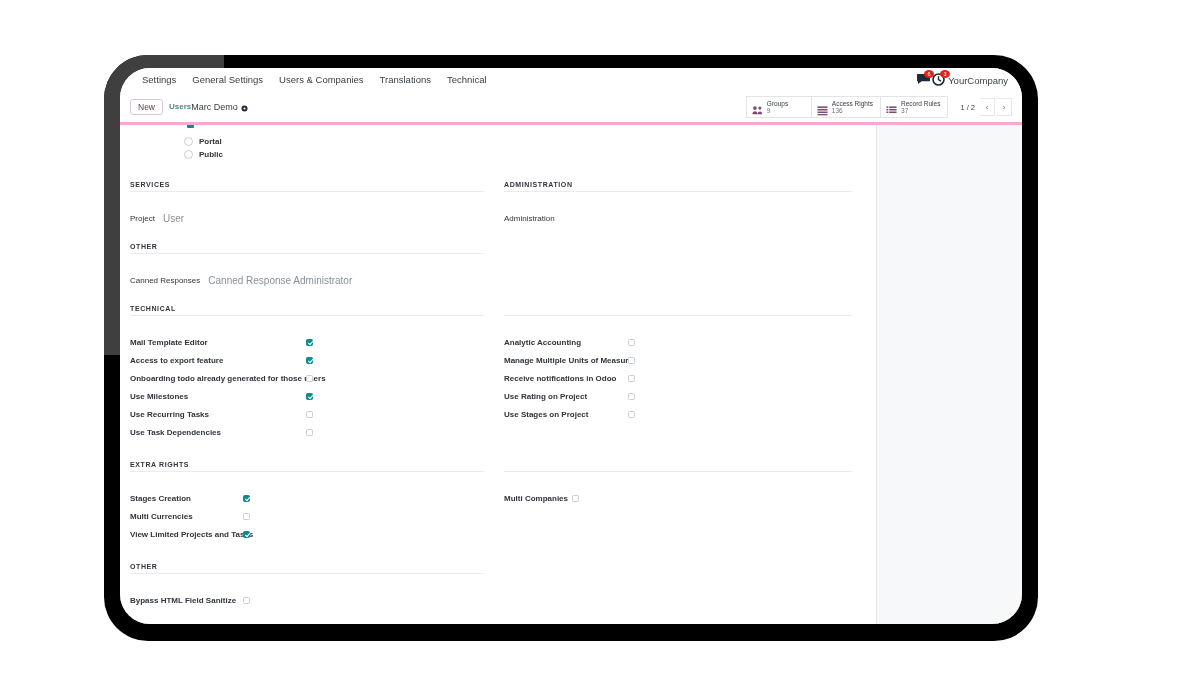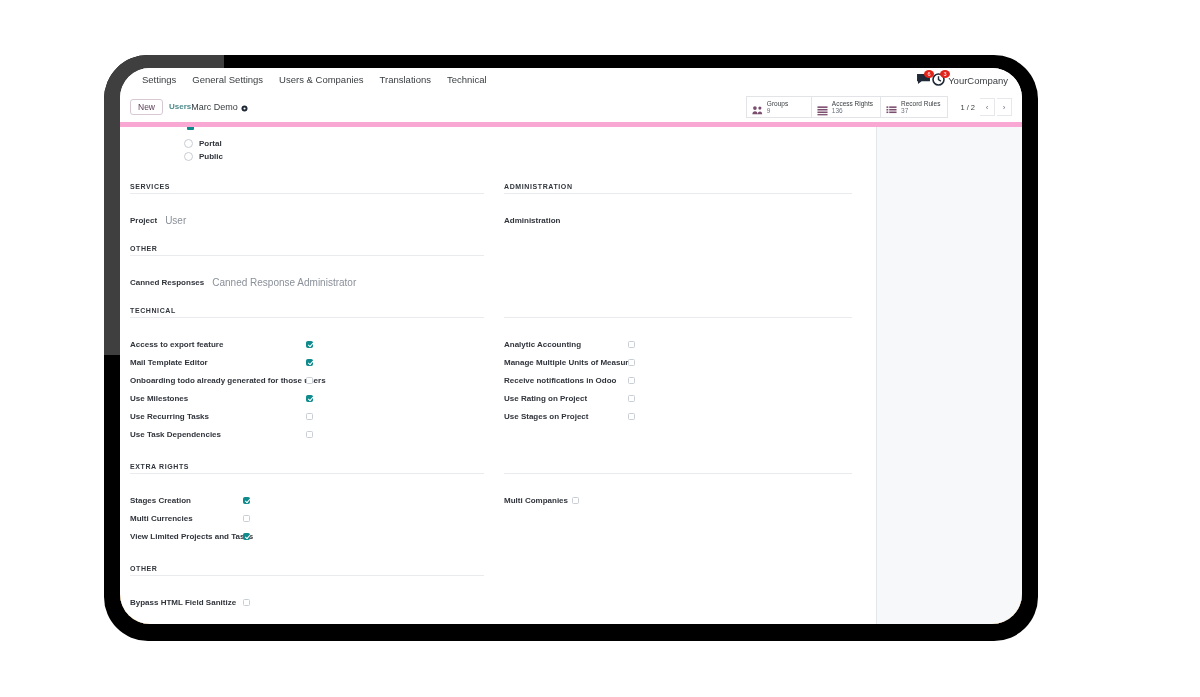--- a/index.html
+++ b/index.html
@@ -72,21 +72,21 @@
   .company-name { font-size: 9.5px; color:#3c4043; }
 
   
   .cp {
     position: relative;
     height: 30px;
     background: #ffffff;
     display: flex;
     align-items: center;
     padding: 0 10px;
-    border-bottom: 5px solid #f9a8d4;
+    border-bottom: 3px solid #f9a8d4;
   }
   .btn-new {
     border: 1px solid #d8c8d4;
     background: #fff;
     color: #5a3d56;
     font-size: 8.5px;
     border-radius: 3px;
     padding: 3px 7px;
     margin-right: 6px;
     line-height: 1;
@@ -174,21 +174,21 @@
     border-bottom: 1px solid #e9ebee;
     margin-bottom: 7px;
   }
 
   .cols { display:flex; gap: 0; }
   .col { width: 50%; padding-right: 14px; box-sizing: border-box; }
   .col.right { padding-left: 6px; }
 
   .fld-row { display:flex; align-items:center; height: 18px; }
   .fld-label {
-    font-size: 8px; font-weight: 700; color:#30343b;
+    font-size: 8px; font-weight: 400; color:#30343b;
     white-space: nowrap;
   }
   .fld-value { font-size: 10px; color:#8a9099; margin-left: 8px; }
 
   
   .chk-row { display:flex; align-items:center; height: 18px; }
   .chk-row .chk-label {
     font-size: 8px; font-weight:700; color:#30343b;
     width: 176px;
     white-space: nowrap;
@@ -389,25 +389,25 @@
         </div>
 
         <div class="spacer-md"></div>
 
         <div class="cols">
           <div class="col">
             <div class="sec-title">TECHNICAL</div>
             <div class="spacer-sm"></div>
 
             <div class="chk-row">
+              <span class="chk-label">Mail Template Editor</span>
+              <span class="cb checked"></span>
+            </div>
+            <div class="chk-row">
               <span class="chk-label">Access to export feature</span>
-              <span class="cb checked"></span>
-            </div>
-            <div class="chk-row">
-              <span class="chk-label">Mail Template Editor</span>
               <span class="cb checked"></span>
             </div>
             <div class="chk-row">
               <span class="chk-label">Onboarding todo already generated for those users</span>
               <span class="cb"></span>
             </div>
             <div class="chk-row">
               <span class="chk-label">Use Milestones</span>
               <span class="cb checked"></span>
             </div>

